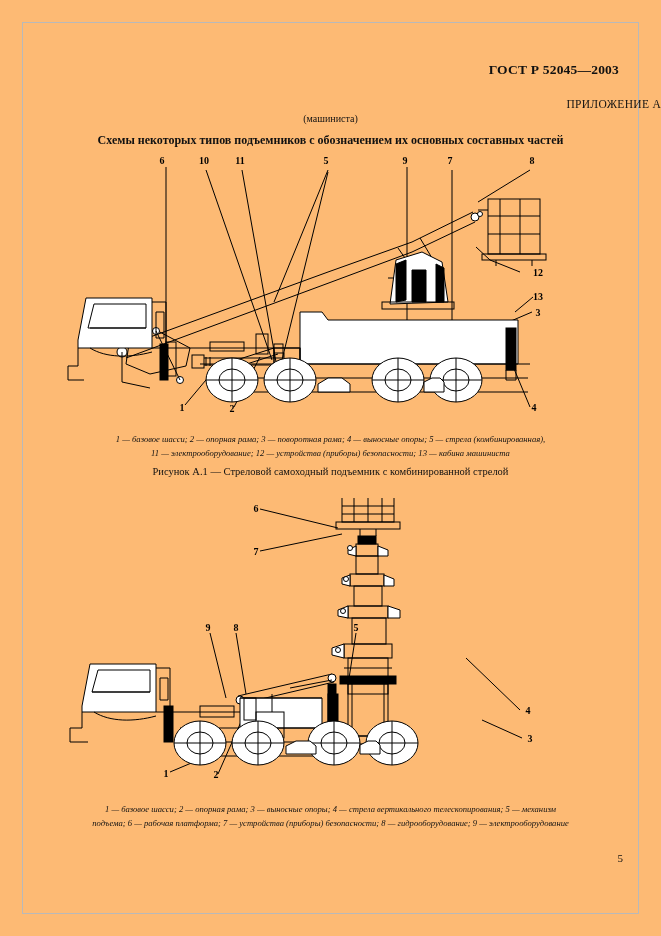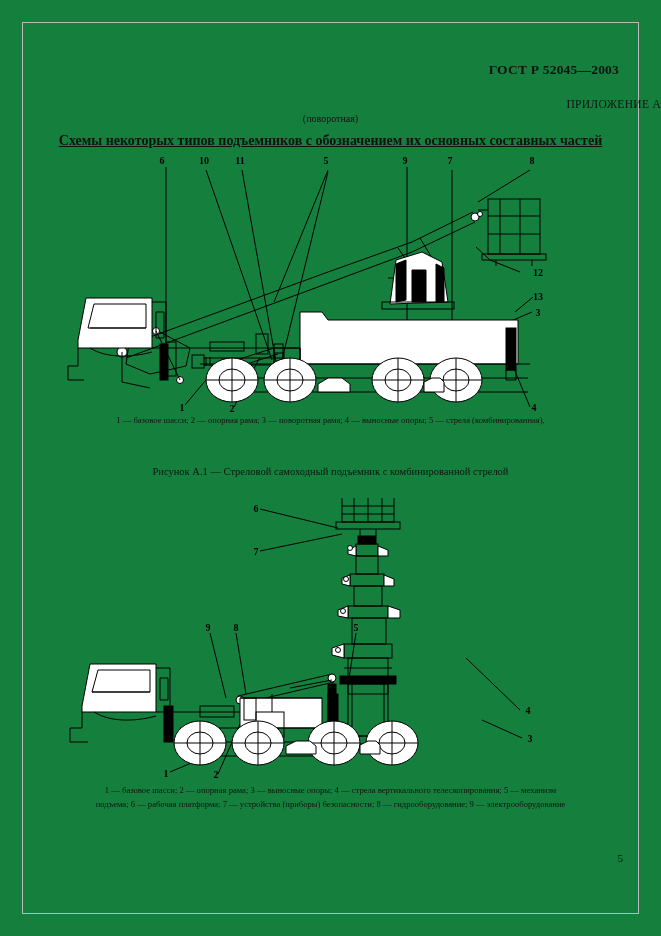--- a/index.html
+++ b/index.html
@@ -1,21 +1,21 @@
 <!DOCTYPE html>
 <html><head>
 <meta charset="utf-8">
 <style>
   html,body{margin:0;padding:0;background:#8a8a8a;}
   body{font-family:"Liberation Serif", serif;}
   .page{
     position:relative;
     width:661px;
     height:936px;
-    background:#15803d;
+    background:#fdba74;
     overflow:hidden;
   }
   .frame{
     position:absolute;
     left:22px; top:22px;
     width:617px; height:892px;
     border:1px solid #b9b9b9;
     box-sizing:border-box;
   }
   .doc-header{
@@ -32,33 +32,33 @@
     position:absolute; left:0; right:0; top:98px;
     text-align:right; font-size:11.5px; color:#111;
     letter-spacing:.3px;
   }
   .appendix-sub{
     position:absolute; left:0; right:0; top:113px;
     text-align:center; font-size:10px; color:#111;
   }
   .section-title{
     position:absolute; left:0; right:0; top:133px;
-    text-align:center; font-size:14px; font-weight:bold; color:#111;text-decoration:underline;
+    text-align:center; font-size:12px; font-weight:bold; color:#111;
   }
 
   
   .fig{ position:absolute; }
   #figure-1{ left:60px; top:152px; width:545px; height:262px; }
   #figure-2{ left:60px; top:498px; width:545px; height:280px; }
   .fig svg{ display:block; width:100%; height:100%; }
 
   .legend{
     position:absolute; left:36px; right:36px;
-    font-size:8.6px; line-height:1.62;
-    text-align:center; color:#111;
+    font-style:italic; font-size:8.6px; line-height:1.62;
+    text-align:center; color:#111;margin-top:19px;
   }
   #legend-1{ top:414px; }
   #legend-2{ top:784px; }
 
   .fig-caption{
     position:absolute; left:0; right:0;
     text-align:center; font-size:10.5px; color:#111;
   }
   #caption-1{ top:466px; }
   #caption-2{ top:831px; }
@@ -75,21 +75,21 @@
 </head>
 <body>
 
 <div class="page">
 
   <div class="frame"></div>
 
   <div class="doc-header">ГОСТ Р 52045—2003</div>
 
   <div class="appendix-title">ПРИЛОЖЕНИЕ А</div>
-  <div class="appendix-sub">(поворотная)</div>
+  <div class="appendix-sub">(машиниста)</div>
   <div class="section-title">Схемы некоторых типов подъемников с обозначением их основных составных частей</div>
 
   <div class="fig" id="figure-1">
     <svg viewBox="0 0 545 262" xmlns="http://www.w3.org/2000/svg">
       <g class="ln">
 
         <path d="M106 15 L106 196"></path>
         <path d="M146 18 L212 208"></path>
         <path d="M182 18 L216 210"></path>
         <path d="M268 18 L214 150"></path>
@@ -215,20 +215,21 @@
       <text class="callnum" id="c1-13" x="478" y="148" text-anchor="middle">13</text>
       <text class="callnum" id="c1-3" x="478" y="164" text-anchor="middle">3</text>
       <text class="callnum" id="c1-1" x="122" y="259" text-anchor="middle">1</text>
       <text class="callnum" id="c1-2" x="172" y="260" text-anchor="middle">2</text>
       <text class="callnum" id="c1-4" x="474" y="259" text-anchor="middle">4</text>
     </svg>
   </div>
 
   <div class="legend" id="legend-1">
     <div>1 — базовое шасси; 2 — опорная рама; 3 — поворотная рама; 4 — выносные опоры; 5 — стрела (комбинированная),</div>
+    <div>11 — электрооборудование; 12 — устройства (приборы) безопасности; 13 — кабина машиниста</div>
   </div>
 
   <div class="fig-caption" id="caption-1">Рисунок А.1 — Стреловой самоходный подъемник с комбинированной стрелой</div>
 
   <div class="fig" id="figure-2">
     <svg viewBox="0 0 545 280" xmlns="http://www.w3.org/2000/svg">
 
       <g class="ln">
         <path d="M200 11 L278 30"></path>
         <path d="M200 53 L282 36"></path>

